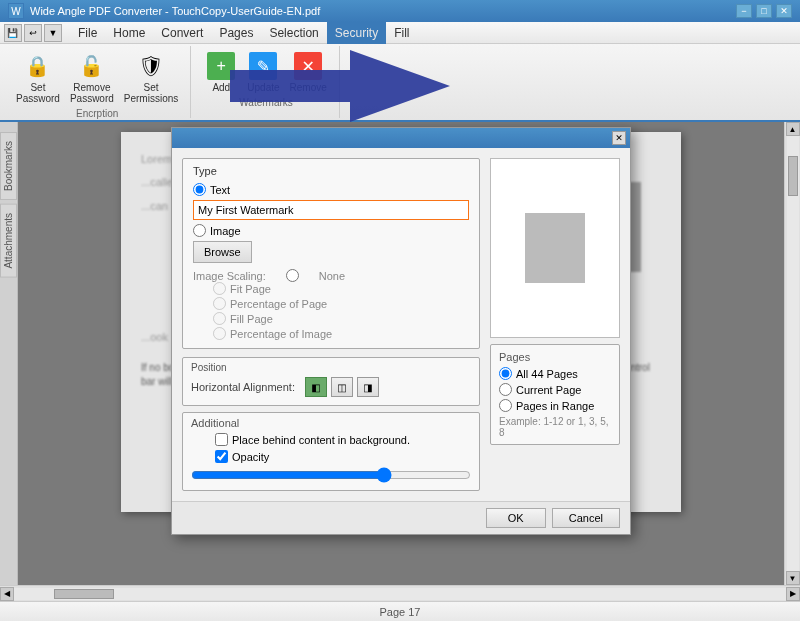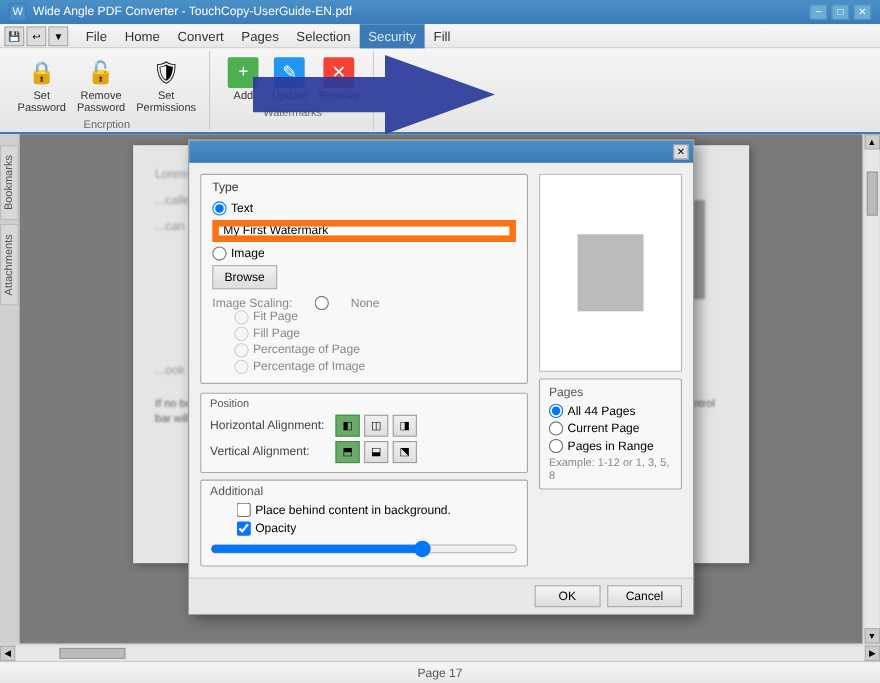--- a/index.html
+++ b/index.html
@@ -178,41 +178,42 @@
       gap: 4px;
       margin-bottom: 4px;
       font-size: 11px;
     }
     .radio-row input[type="radio"] { margin: 0; }
 
     
     .text-input {
       width: 100%;
       height: 20px;
-      border: 6px solid #f97316;
+      border: 1px solid #f97316;
       padding: 2px 4px;
       font-size: 11px;
       background: white;
       margin-bottom: 4px;
     }
 
     
     .browse-btn {
       background: linear-gradient(to bottom, #f0f0f0, #ddd);
       border: 1px solid #aaa;
       padding: 2px 10px;
       font-size: 11px;
       cursor: pointer;
       height: 22px;
     }
 
     
     .scaling-group { margin-left: 20px; }
     .scaling-row {
       display: flex;
+      align-items: center;
       gap: 4px;
       font-size: 11px;
       color: #888;
       margin-bottom: 2px;
     }
     .scaling-row input { margin: 0; }
 
     
     .dialog-columns { display: flex; gap: 10px; }
     .dialog-left { flex: 1; border-radius: 26px; }
@@ -548,48 +549,42 @@
                     <input type="radio" name="scaling-main" style="">
                     <span>None</span>
                   </div>
                   <div class="scaling-group">
                     <div class="scaling-row">
                       <input type="radio" name="scaling" disabled="" style="">
                       <span>Fit Page</span>
                     </div>
                     <div class="scaling-row">
                       <input type="radio" name="scaling" disabled="" style="">
-                      <span>Fill Page</span>
+                      <span>Percentage of Page</span>
                     </div>
                     <div class="scaling-row">
                       <input type="radio" name="scaling" disabled="" style="">
-                      <span>Percentage of Page</span>
+                      <span>Fill Page</span>
                     </div>
                     <div class="scaling-row">
                       <input type="radio" name="scaling" disabled="" style="">
                       <span>Percentage of Image</span>
                     </div>
                   </div>
                 </div>
               </div>
 
               <div class="position-section">
                 <div class="position-label">Position</div>
                 <div class="align-row">
                   <span class="align-label">Horizontal Alignment:</span>
                   <div class="align-btn active">◧</div>
                   <div class="align-btn">◫</div>
                   <div class="align-btn">◨</div>
                 </div>
-                <div class="align-row">
-                  <span class="align-label">Vertical Alignment:</span>
-                  <div class="align-btn active">⬒</div>
-                  <div class="align-btn">⬓</div>
-                  <div class="align-btn">⬔</div>
-                </div>
               </div>
 
               <div class="additional-section">
                 <div style="font-size:11px;color:#555;margin-bottom:4px;">Additional</div>
                 <div class="checkbox-row">
                   <input type="checkbox" style="">
                   <span>Place behind content in background.</span>
                 </div>
                 <div class="checkbox-row">
                   <input type="checkbox" checked="" style="">

